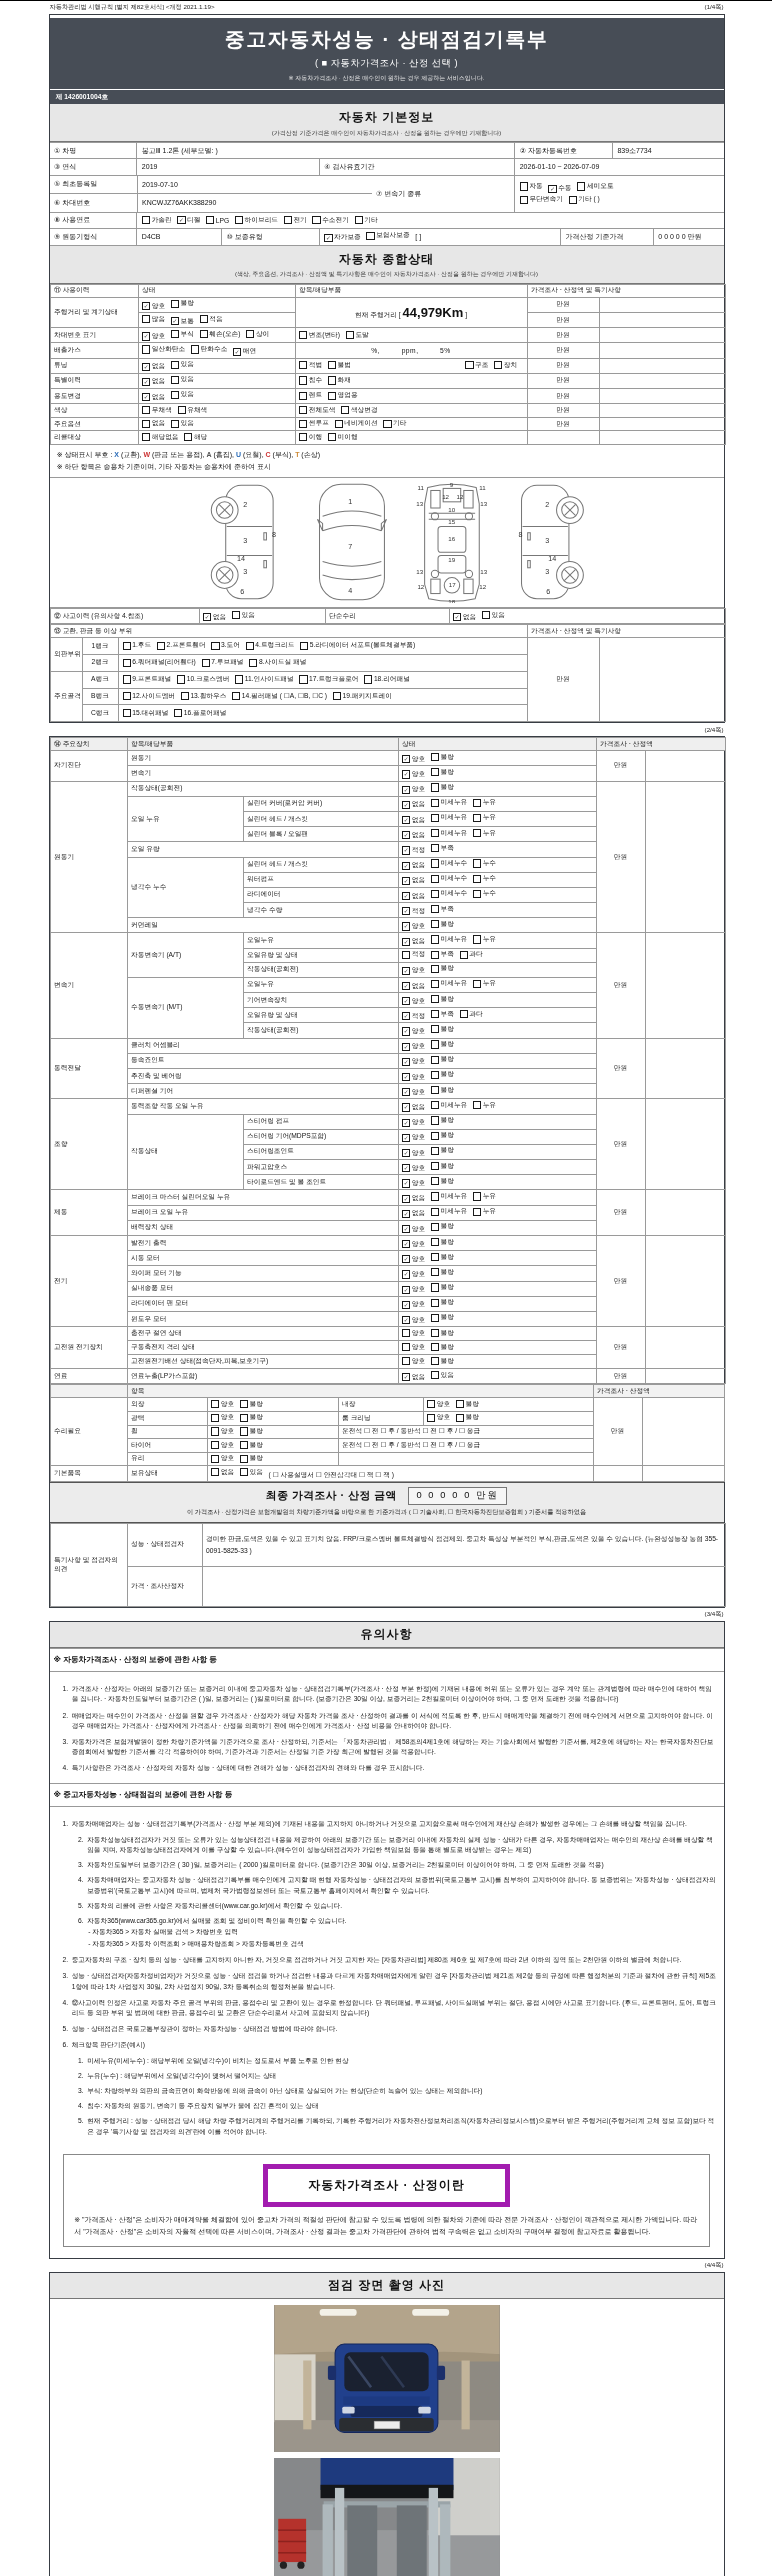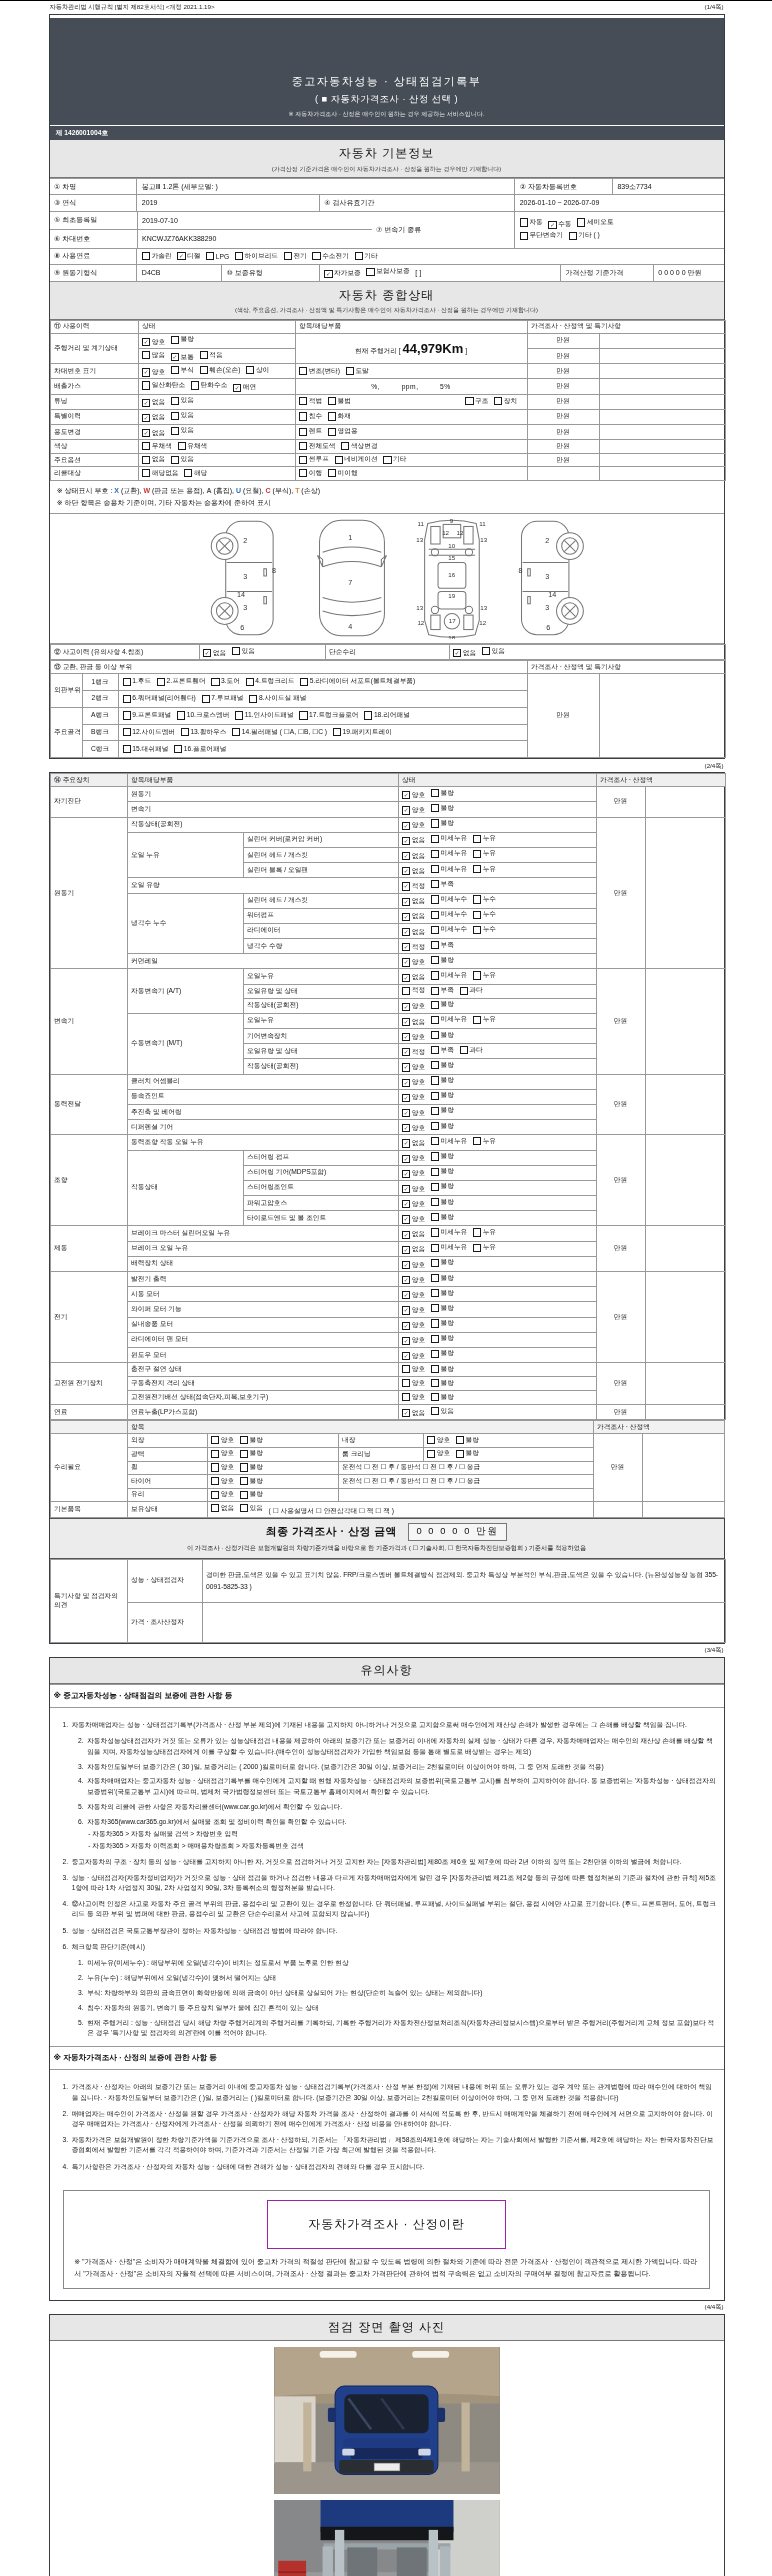--- a/index.html
+++ b/index.html
@@ -7,27 +7,27 @@
     width:773px;height:2576px;overflow:hidden;background:#ffffff;
     font-family:"Liberation Sans","DejaVu Sans",sans-serif;color:#111;
     border-top:1px solid #000;box-sizing:border-box;
   }
   .wrap{width:676px;margin:0 auto;}
   .topline{display:flex;justify-content:space-between;font-size:6.2px;padding:2.1px 1px 1.5px;color:#222;}
   .pgmark{text-align:right;font-size:6.2px;padding:1.5px 1px;color:#222;}
   .pageblock{border:1.5px solid #383d44;margin-bottom:1px;background:#fff;}
   
   .titlebox{background:#474d56;color:#fff;text-align:center;padding:8.2px 0 6.2px;border-top:3.1px solid #fff;border-bottom:1.5px solid #fff;}
-  .title{font-size:11px;font-weight:normal;letter-spacing:1.5px;margin-top:48px;}
+  .title{font-size:20px;font-weight:bold;letter-spacing:1.5px;}
   .titlesub{font-size:9.3px;margin-top:4.6px;letter-spacing:0.5px;}
   .titlenote{font-size:6px;margin-top:3.6px;color:#e9e9e9;}
   .docno{background:#474d56;color:#fff;font-size:6.7px;font-weight:bold;padding:2.6px 6.2px;}
   
   .sh{background:#e7e7e7;text-align:center;padding:4.6px 0 3.6px;border-bottom:0.5px solid #777;}
-  .sh .t{font-size:12px;font-weight:normal;letter-spacing:1px;}
+  .sh .t{font-size:12px;font-weight:bold;letter-spacing:1px;}
   .sh .n{font-size:6px;margin-top:2.6px;color:#333;}
   
   table.tbl{border-collapse:collapse;width:100%;table-layout:fixed;}
   table.tbl td{border:0.5px solid #9a9a9a;font-size:6.7px;padding:1.5px 3.6px;vertical-align:middle;word-break:keep-all;overflow:hidden;}
   table.tbl td.center{text-align:center;}
   td.price{text-align:center;color:#222;}
   td.gname{padding-left:5.2px;}
   
   .cbi{display:inline-flex;align-items:center;gap:1.5px;margin-right:5.7px;white-space:nowrap;}
   .cb{display:inline-block;width:6.2px;height:6.2px;border:1px solid #1a1a1a;font-size:5.7px;line-height:6.2px;text-align:center;font-weight:bold;background:#fff;color:#111;}
@@ -50,21 +50,21 @@
   .nb-head{padding:6.2px 4.1px;border-bottom:0.5px solid #999;font-size:7.7px;font-weight:600;}
   .nb{border-top:0.5px solid #999;}
   .nb-body{padding:6.2px 5.2px 3.1px;}
   .n-item{display:flex;margin:5.7px 0;font-size:6.7px;line-height:1.55;}
   .n-num{width:13.4px;flex:none;text-align:right;padding-right:3.6px;}
   .n-text{flex:1;}
   .n-sub .n-item{margin:4.6px 0;}
   .n-sub{margin-left:15.5px;}
   .n-line{margin:1.5px 0 0 1px;}
   .aboutwrap{border:0.5px solid #888;margin:9.3px 13.4px 10.3px;padding:6.2px 10.3px 8.2px;}
-  .abouttitle{width:237px;margin:3.1px auto 7.2px;border:1px solid #a21caf;text-align:center;font-size:12px;font-weight:normal;padding:15px 0;letter-spacing:1px;}
+  .abouttitle{width:237px;margin:3.1px auto 7.2px;border:5px solid #a21caf;text-align:center;font-size:12px;font-weight:bold;padding:8px 0;letter-spacing:1px;}
   .abouttext{font-size:7px;line-height:1.7;color:#111;}
   
   .photo{width:226px;margin:6.2px auto;display:block;background:#888;}
   .mil{font-weight:bold;font-size:13px;}
   .gasvals{letter-spacing:0.5px;}
   b.codek{font-weight:bold;}
 </style>
 </head>
 <body>
 
@@ -1294,20 +1294,41 @@
       </table>
   </div>
 
   <div class="pgmark">(3/4쪽)</div>
 
   <div class="pageblock">
     <div class="sh">
       <div class="t">유의사항</div>
     </div>
     <div>
+        <div class="nb">
+          <div class="nb-head">※ 자동차가격조사 · 산정의 보증에 관한 사항 등</div>
+          <div class="nb-body">
+            <div class="n-item">
+              <span class="n-num">1.</span>
+              <span class="n-text">가격조사 · 산정자는 아래의 보증기간 또는 보증거리 이내에 중고자동차 성능 · 상태점검기록부(가격조사 · 산정 부분 한정)에 기재된 내용에 허위 또는 오류가 있는 경우 계약 또는 관계법령에 따라 매수인에 대하여 책임을 집니다.  · 자동차인도일부터 보증기간은 (      )일, 보증거리는 (      )킬로미터로 합니다. (보증기간은 30일 이상, 보증거리는 2천킬로미터 이상이어야 하며, 그 중 먼저 도래한 것을 적용합니다)</span>
+            </div>
+            <div class="n-item">
+              <span class="n-num">2.</span>
+              <span class="n-text">매매업자는 매수인이 가격조사 · 산정을 원할 경우 가격조사 · 산정자가 해당 자동차 가격을 조사 · 산정하여 결과를 이 서식에 적도록 한 후, 반드시 매매계약을 체결하기 전에 매수인에게 서면으로 고지하여야 합니다. 이 경우 매매업자는 가격조사 · 산정자에게 가격조사 · 산정을 의뢰하기 전에 매수인에게 가격조사 · 산정 비용을 안내하여야 합니다.</span>
+            </div>
+            <div class="n-item">
+              <span class="n-num">3.</span>
+              <span class="n-text">자동차가격은 보험개발원이 정한 차량기준가액을 기준가격으로 조사 · 산정하되, 기준서는 「자동차관리법」 제58조의4제1호에 해당하는 자는 기술사회에서 발행한 기준서를, 제2호에 해당하는 자는 한국자동차진단보증협회에서 발행한 기준서를 각각 적용하여야 하며, 기준가격과 기준서는 산정일 기준 가장 최근에 발행된 것을 적용합니다.</span>
+            </div>
+            <div class="n-item">
+              <span class="n-num">4.</span>
+              <span class="n-text">특기사항란은 가격조사 · 산정자의 자동차 성능 · 상태에 대한 견해가 성능 · 상태점검자의 견해와 다를 경우 표시합니다.</span>
+            </div>
+          </div>
+        </div>
         <div class="nb">
           <div class="nb-head">※ 중고자동차성능 · 상태점검의 보증에 관한 사항 등</div>
           <div class="nb-body">
             <div class="n-item">
               <span class="n-num">1.</span>
               <span class="n-text">자동차매매업자는 성능 · 상태점검기록부(가격조사 · 산정 부분 제외)에 기재된 내용을 고지하지 아니하거나 거짓으로 고지함으로써 매수인에게 재산상 손해가 발생한 경우에는 그 손해를 배상할 책임을 집니다.</span>
             </div>
             <div class="n-sub">
               <div class="n-item subitem">
                 <span class="n-num">2.</span>
@@ -1367,41 +1388,20 @@
                 <span class="n-num">4.</span>
                 <span class="n-text">침수: 자동차의 원동기, 변속기 등 주요장치 일부가 물에 잠긴 흔적이 있는 상태</span>
               </div>
               <div class="n-item subitem">
                 <span class="n-num">5.</span>
                 <span class="n-text">현재 주행거리 : 성능 · 상태점검 당시 해당 차량 주행거리계의 주행거리를 기록하되, 기록한 주행거리가 자동차전산정보처리조직(자동차관리정보시스템)으로부터 받은 주행거리(주행거리계 교체 정보 포함)보다 적은 경우 '특기사항 및 점검자의 의견'란에 이를 적어야 합니다.</span>
               </div>
             </div>
           </div>
         </div>
-        <div class="nb">
-          <div class="nb-head">※ 자동차가격조사 · 산정의 보증에 관한 사항 등</div>
-          <div class="nb-body">
-            <div class="n-item">
-              <span class="n-num">1.</span>
-              <span class="n-text">가격조사 · 산정자는 아래의 보증기간 또는 보증거리 이내에 중고자동차 성능 · 상태점검기록부(가격조사 · 산정 부분 한정)에 기재된 내용에 허위 또는 오류가 있는 경우 계약 또는 관계법령에 따라 매수인에 대하여 책임을 집니다.  · 자동차인도일부터 보증기간은 (      )일, 보증거리는 (      )킬로미터로 합니다. (보증기간은 30일 이상, 보증거리는 2천킬로미터 이상이어야 하며, 그 중 먼저 도래한 것을 적용합니다)</span>
-            </div>
-            <div class="n-item">
-              <span class="n-num">2.</span>
-              <span class="n-text">매매업자는 매수인이 가격조사 · 산정을 원할 경우 가격조사 · 산정자가 해당 자동차 가격을 조사 · 산정하여 결과를 이 서식에 적도록 한 후, 반드시 매매계약을 체결하기 전에 매수인에게 서면으로 고지하여야 합니다. 이 경우 매매업자는 가격조사 · 산정자에게 가격조사 · 산정을 의뢰하기 전에 매수인에게 가격조사 · 산정 비용을 안내하여야 합니다.</span>
-            </div>
-            <div class="n-item">
-              <span class="n-num">3.</span>
-              <span class="n-text">자동차가격은 보험개발원이 정한 차량기준가액을 기준가격으로 조사 · 산정하되, 기준서는 「자동차관리법」 제58조의4제1호에 해당하는 자는 기술사회에서 발행한 기준서를, 제2호에 해당하는 자는 한국자동차진단보증협회에서 발행한 기준서를 각각 적용하여야 하며, 기준가격과 기준서는 산정일 기준 가장 최근에 발행된 것을 적용합니다.</span>
-            </div>
-            <div class="n-item">
-              <span class="n-num">4.</span>
-              <span class="n-text">특기사항란은 가격조사 · 산정자의 자동차 성능 · 상태에 대한 견해가 성능 · 상태점검자의 견해와 다를 경우 표시합니다.</span>
-            </div>
-          </div>
-        </div>
       </div>
     <div class="aboutwrap">
       <div class="abouttitle">자동차가격조사 · 산정이란</div>
       <div class="abouttext">※ "가격조사 · 산정"은 소비자가 매매계약을 체결함에 있어 중고차 가격의 적절성 판단에 참고할 수 있도록 법령에 의한 절차와 기준에 따라 전문 가격조사 · 산정인이 객관적으로 제시한 가액입니다. 따라서 "가격조사 · 산정"은 소비자의 자율적 선택에 따른 서비스이며, 가격조사 · 산정 결과는 중고차 가격판단에 관하여 법적 구속력은 없고 소비자의 구매여부 결정에 참고자료로 활용됩니다.</div>
     </div>
   </div>
 
   <div class="pgmark">(4/4쪽)</div>
 
   <div class="pageblock">

